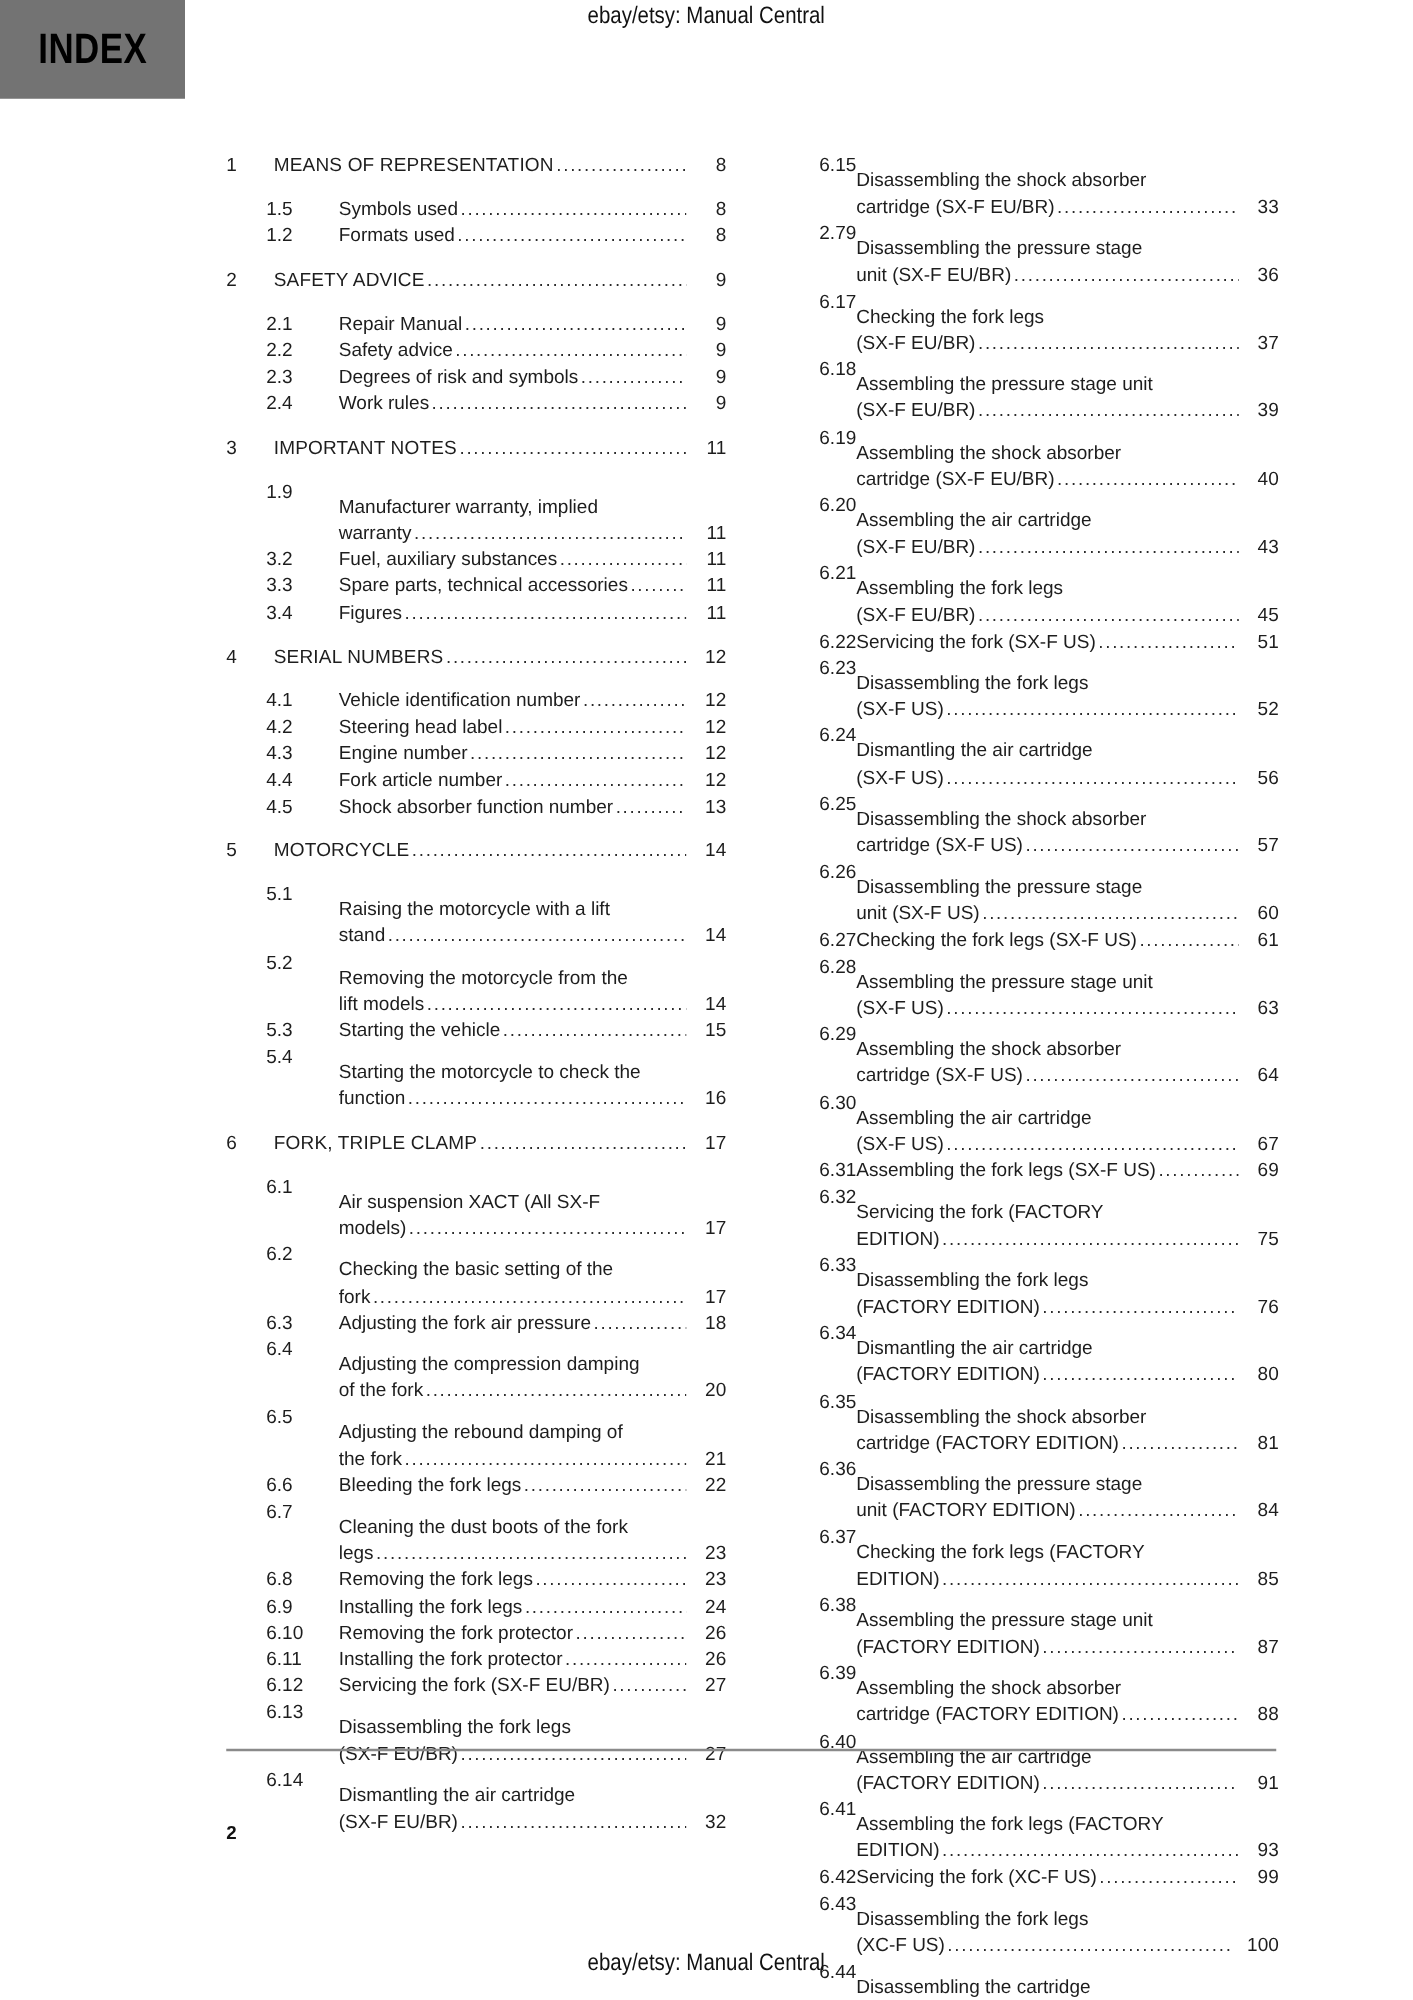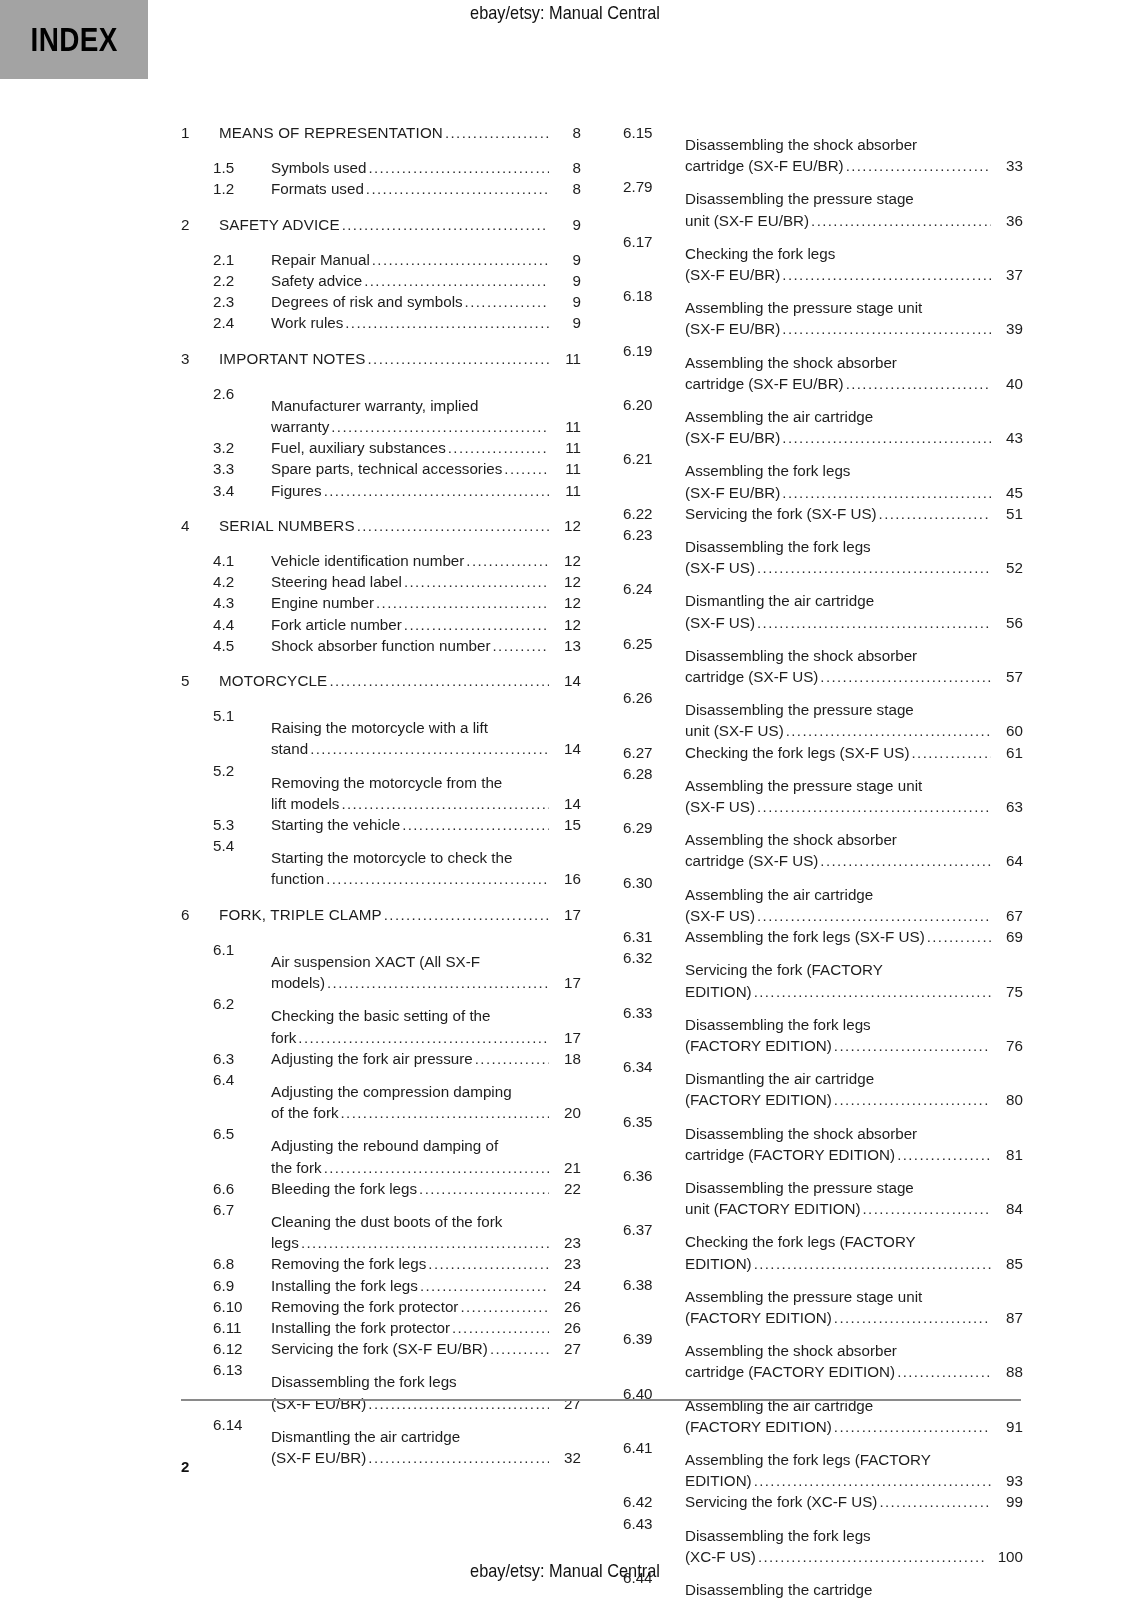--- a/index.html
+++ b/index.html
@@ -16,21 +16,21 @@
     overflow: hidden;
   }
 
   
   .index-tab {
     position: absolute;
     left: 0;
     top: 0;
     width: 148px;
     height: 79px;
-    background: #a3a3a3;
+    background: #737373;
     display: flex;
     align-items: center;
     justify-content: center;
   }
   .index-tab-label {
     font-family: "Liberation Sans Narrow", "Liberation Sans", sans-serif;
     font-weight: bold;
     font-size: 34px;
     letter-spacing: 0.5px;
     color: #000;
@@ -98,20 +98,21 @@
   .entry.level1 .num {
     width: 38px;
   }
   .entry.level2 .num {
     width: 58px;
     margin-left: 32px;
   }
   .col-right .entry.level2 .num {
     width: 62px;
     margin-left: 0px;
+    text-align: right;
   }
 
   .body-wrap {
     flex: 1 1 auto;
     min-width: 0;
   }
   .title-line {
     display: flex;
     align-items: baseline;
     width: 100%;
@@ -263,21 +264,21 @@
         <div class="num">3</div>
         <div class="body-wrap">
           <div class="title-line">
             <span class="title-text">IMPORTANT NOTES</span>
             <span class="dots">.......................................................................................................................</span>
             <span class="pageno">11</span>
           </div>
         </div>
       </div>
       <div class="entry level2">
-        <div class="num">2.6</div>
+        <div class="num">1.9</div>
         <div class="body-wrap">
           <div class="plain-line">Manufacturer warranty, implied</div>
           <div class="title-line">
             <span class="title-text">warranty</span>
             <span class="dots">.......................................................................................................................</span>
             <span class="pageno">11</span>
           </div>
         </div>
       </div>
       <div class="entry level2">

